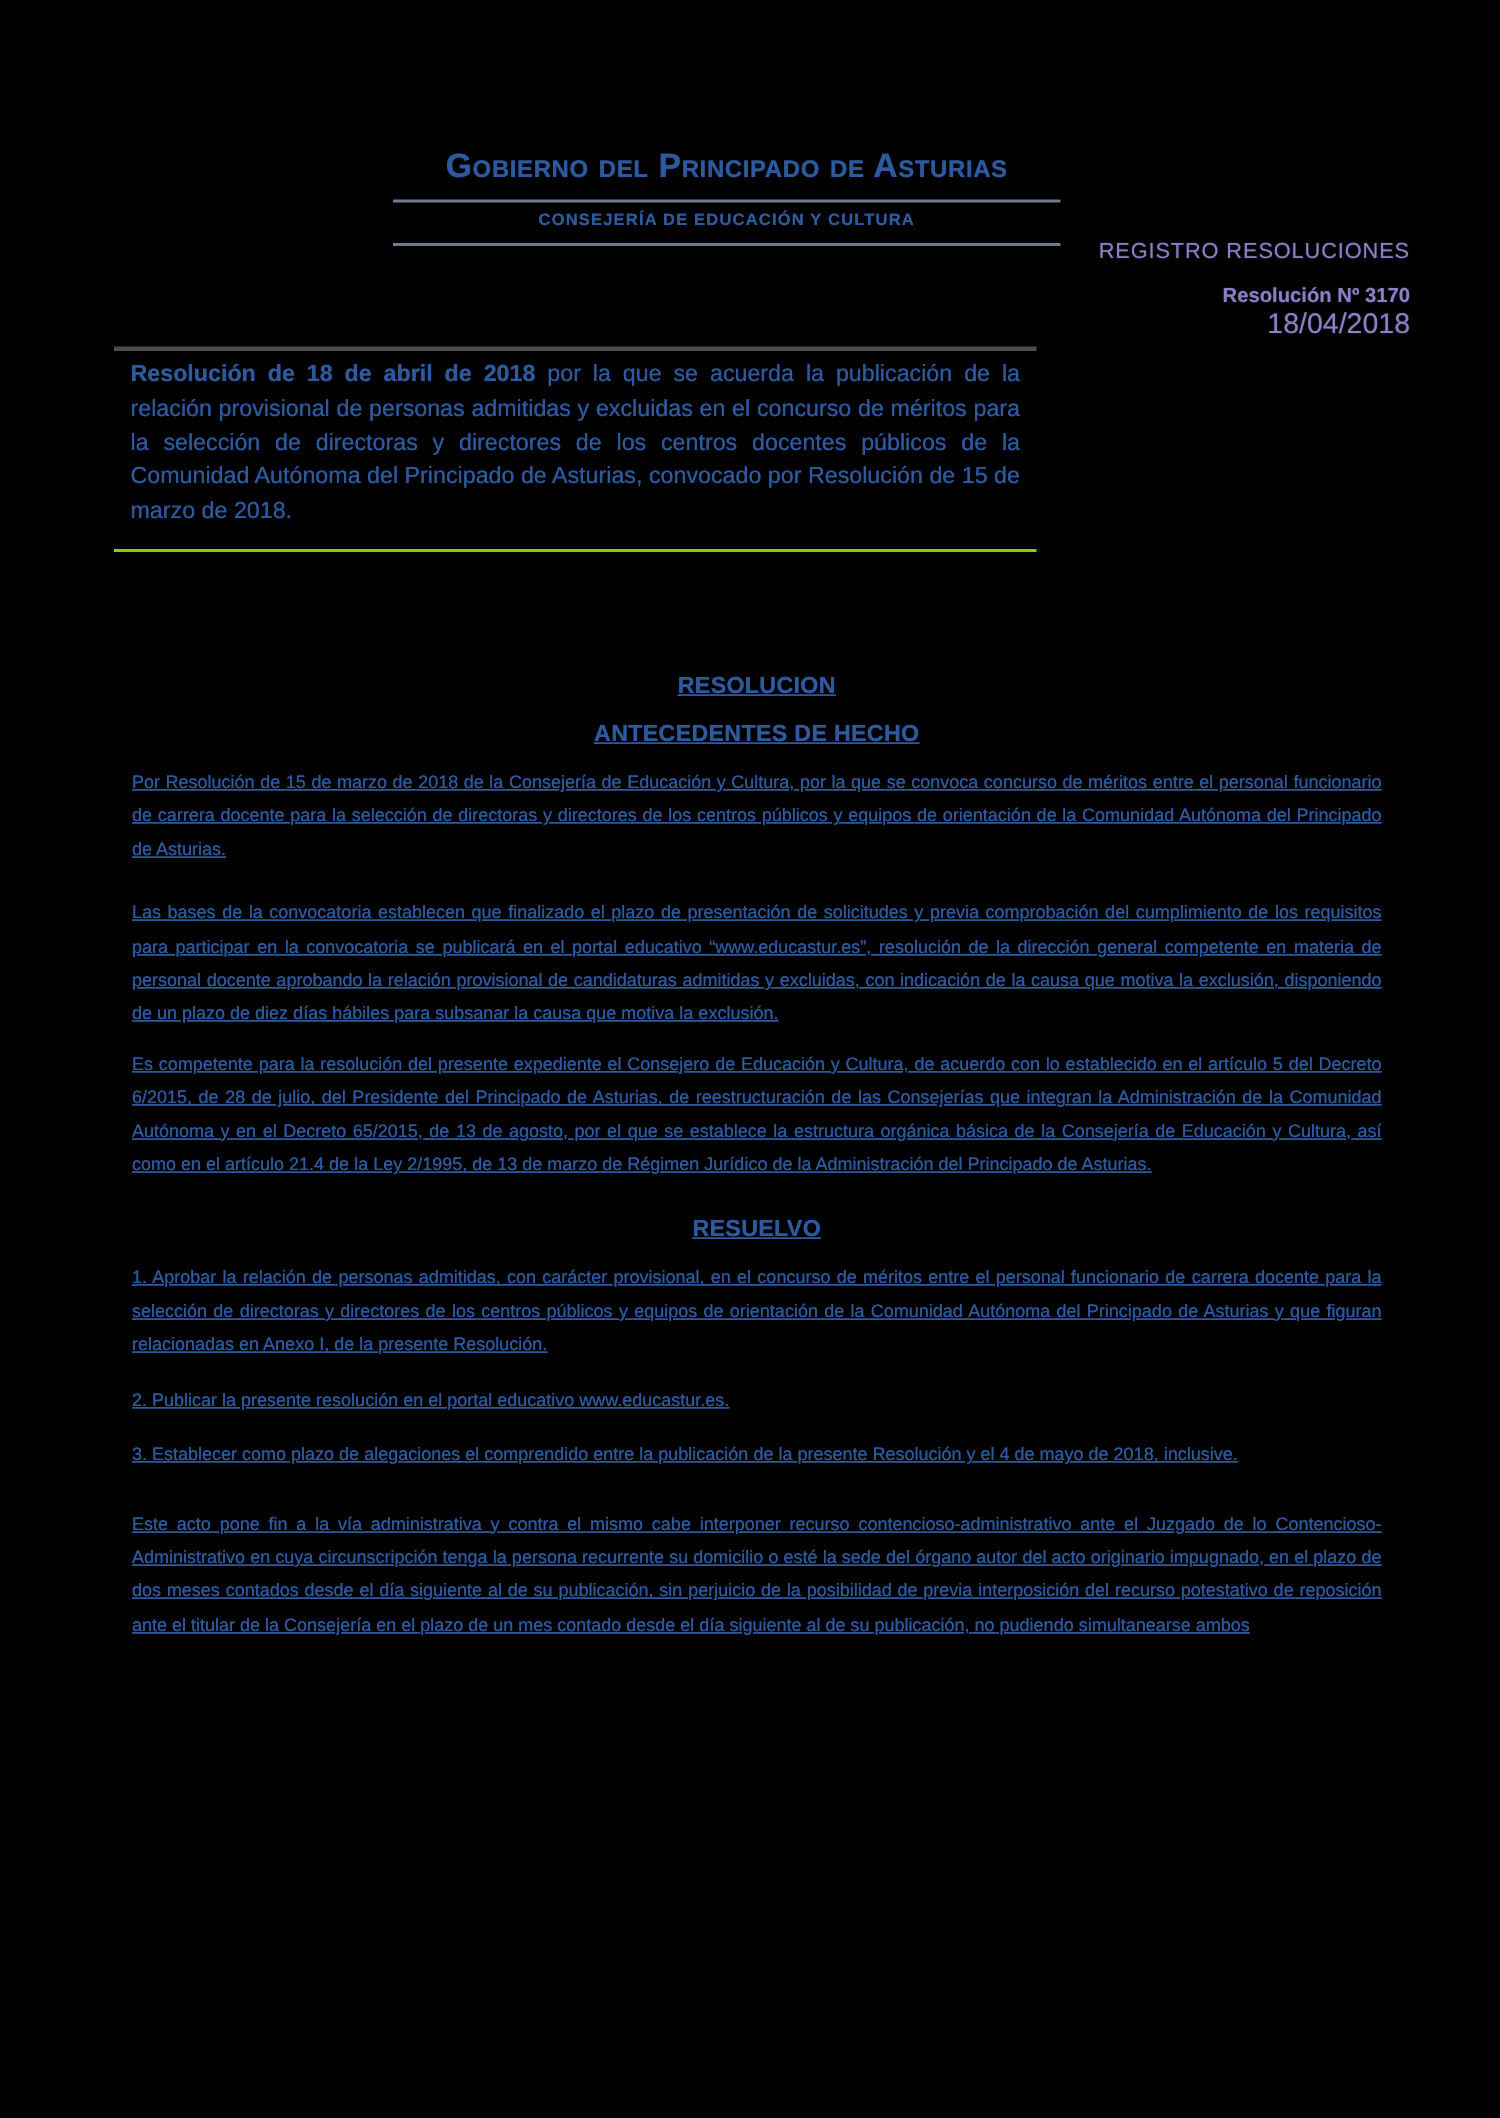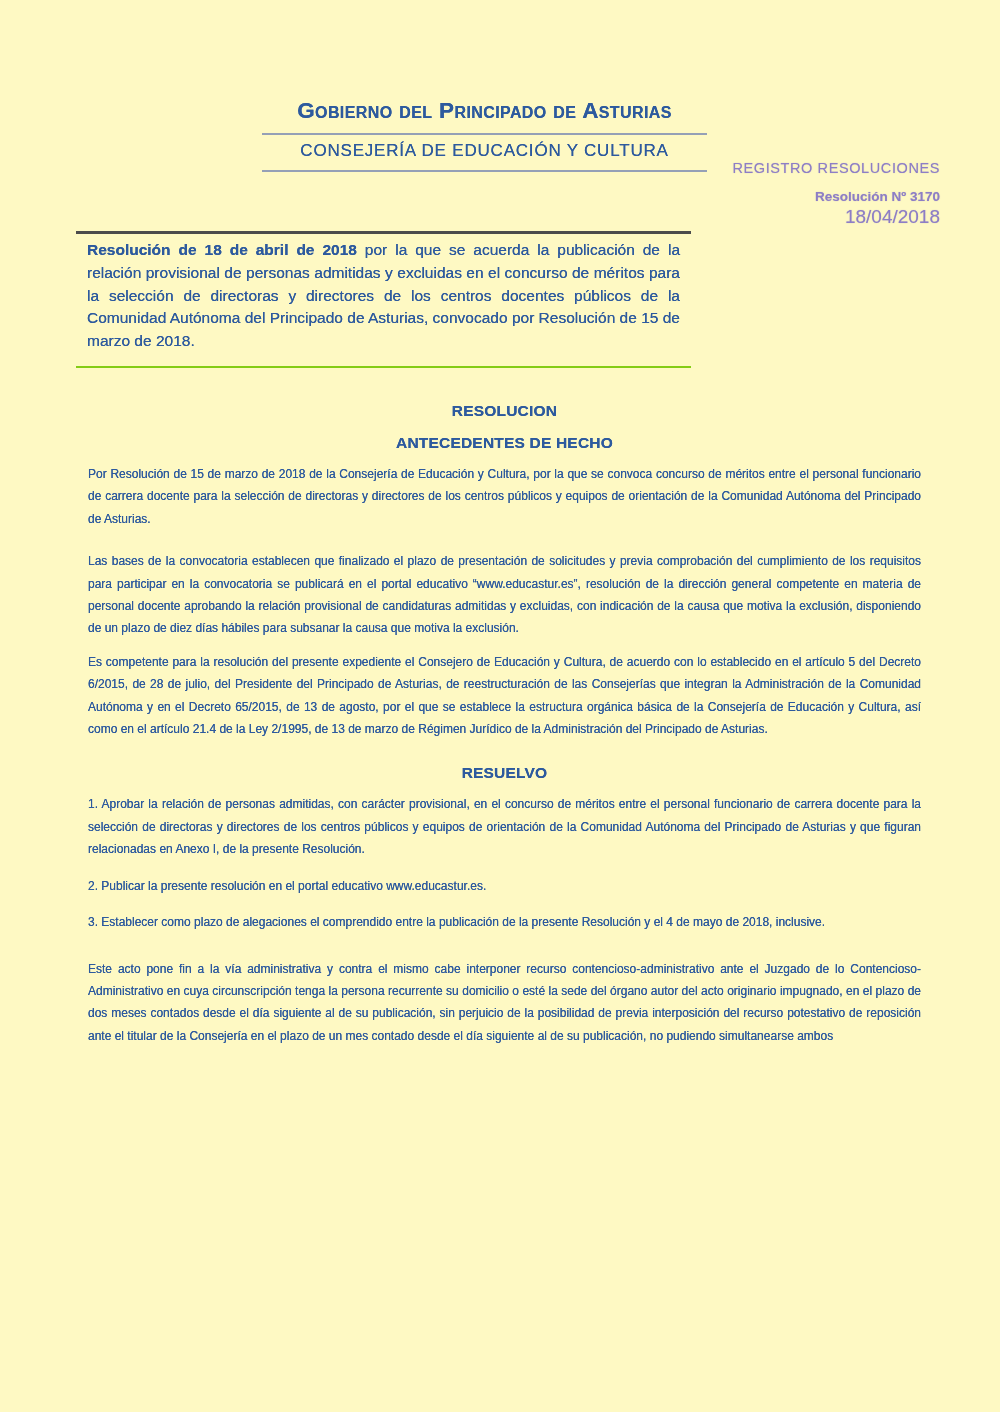--- a/index.html
+++ b/index.html
@@ -7,21 +7,21 @@
   body {
     font-family: "Liberation Sans", "DejaVu Sans", sans-serif;
     width: 1000px;
     height: 1412px;
     position: relative;
     color: var(--ink, #2d5a9e);
   }
   .page {
     position: absolute;
     inset: 0;
-    background: #fef9c3;
+    background: #000000;
     overflow: hidden;
   }
   
   .letterhead {
     position: absolute;
     top: 98px;
     left: 262px;
     width: 445px;
     text-align: center;
   }
@@ -34,22 +34,22 @@
     text-shadow: 0 0 0.5px currentColor;
   }
   .letterhead .rule {
     height: 2px;
     background: #8291b4;
     margin-top: 9px;
     opacity: 0.85;
   }
   .letterhead .dept {
     margin-top: 6px;
-    font-size: 17px;
-    font-weight: 400;
+    font-size: 11px;
+    font-weight: 700;
     letter-spacing: 0.8px;
     color: var(--ink, #2d5a9e);
     text-shadow: 0 0 0.4px currentColor;
   }
   
   .stamp {
     position: absolute;
     top: 160px;
     right: 60px;
     text-align: right;
@@ -83,25 +83,26 @@
     font-size: 15.5px;
     line-height: 22.8px;
     text-align: justify;
     color: var(--ink, #2d5a9e);
     text-shadow: 0 0 0.45px currentColor;
   }
   .title-box .b { font-weight: 700; }
   
   .content {
     position: absolute;
-    top: 402px;
+    top: 449px;
     left: 88px;
     width: 833px;
     color: var(--ink, #2d5a9e);
     text-shadow: 0 0 0.45px currentColor;
+    text-decoration: underline;
   }
   .content h2 {
     font-size: 15.5px;
     font-weight: 700;
     text-align: center;
     letter-spacing: 0.2px;
   }
   .content p {
     font-size: 12px;
     line-height: 22.4px;

